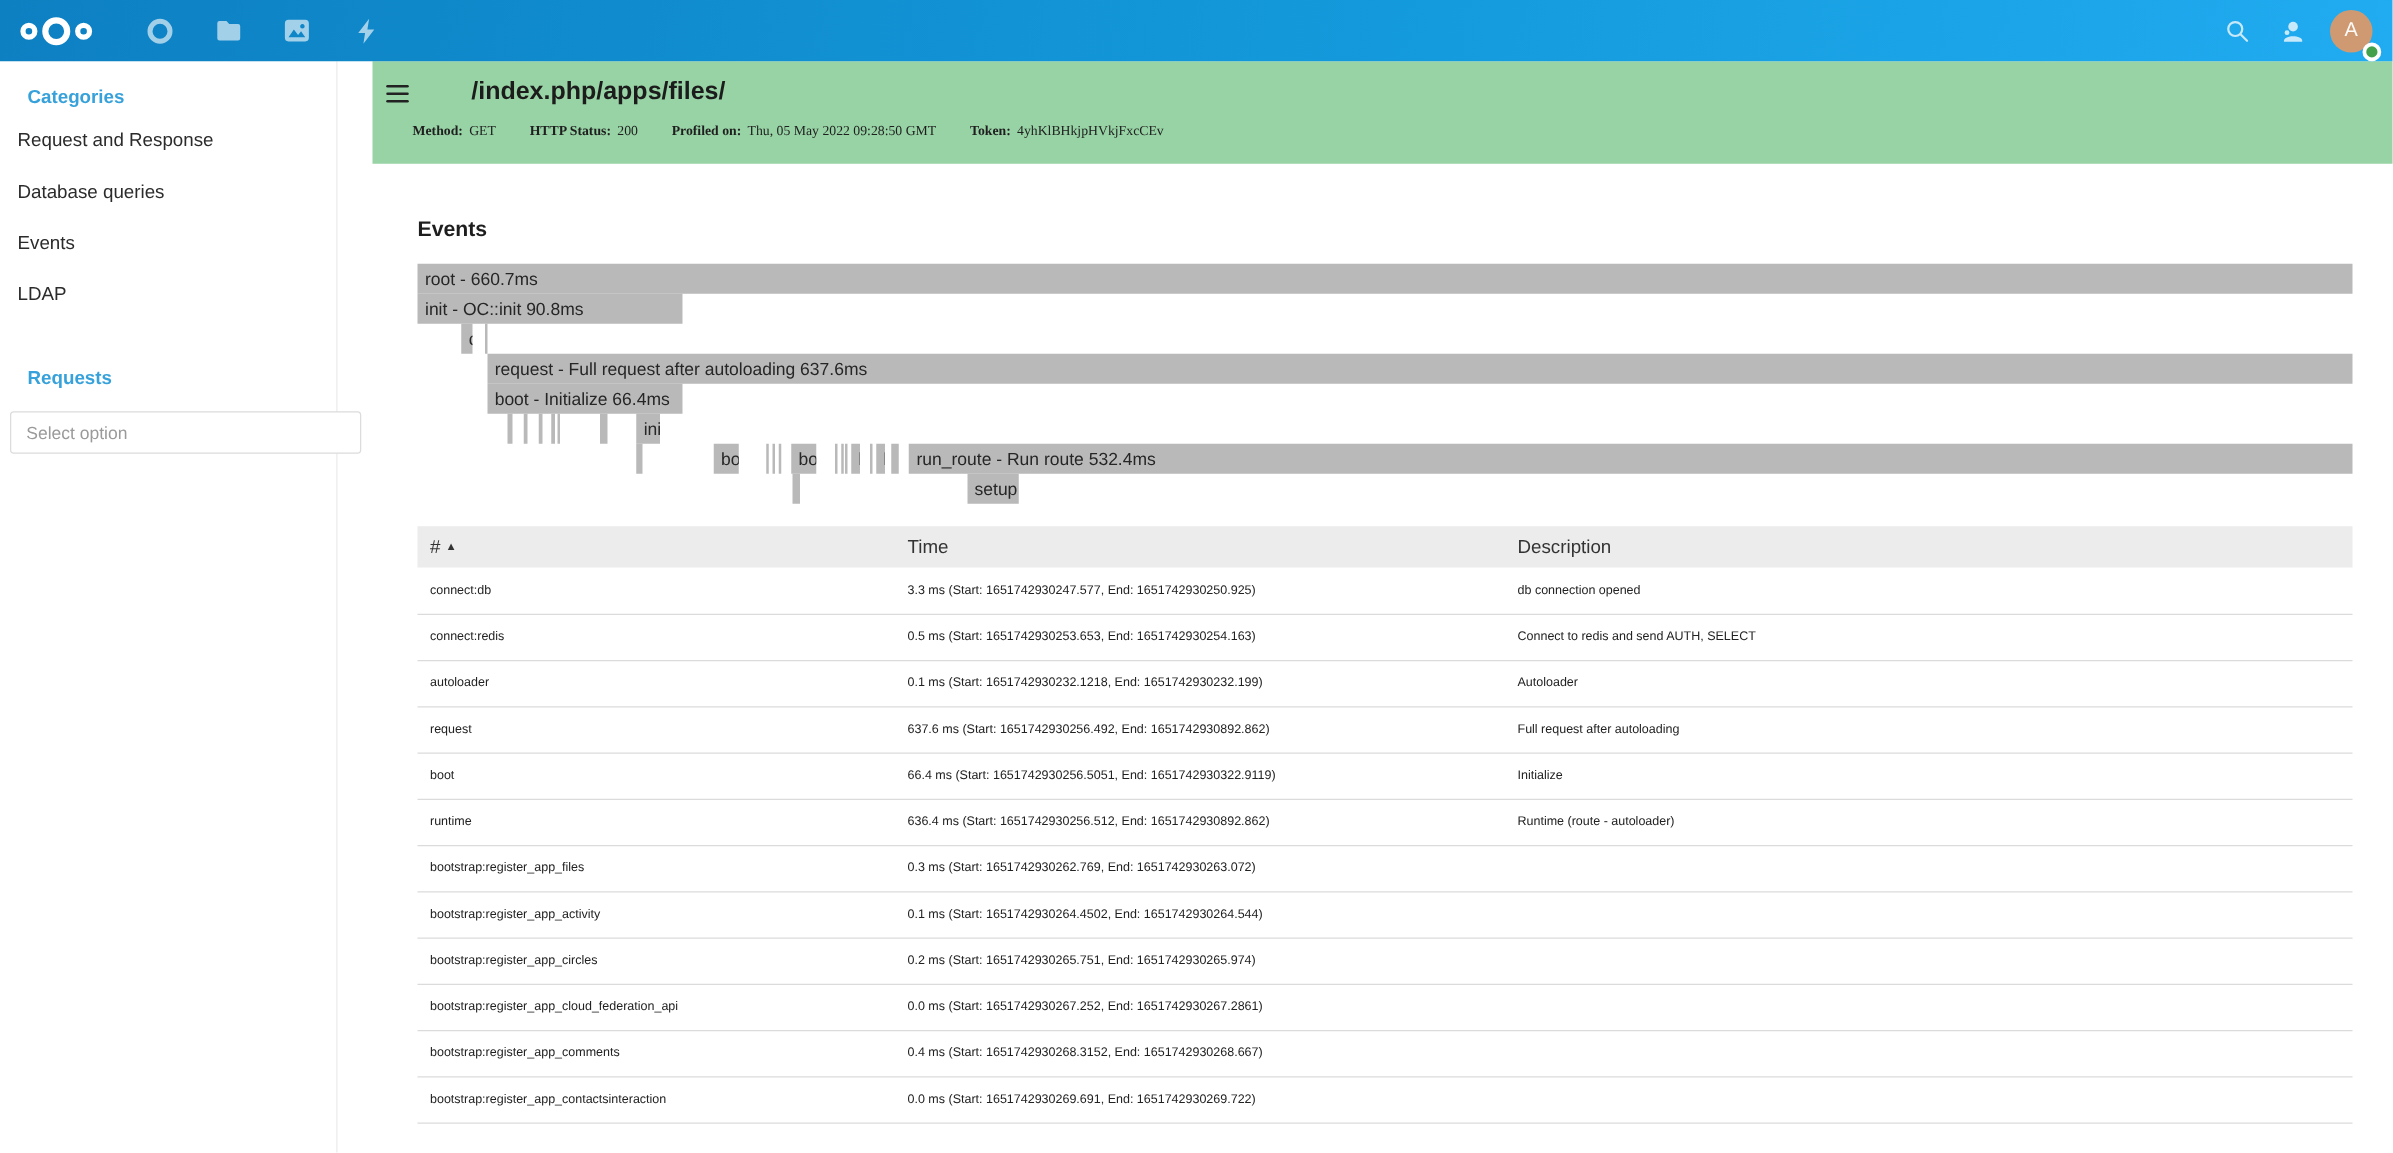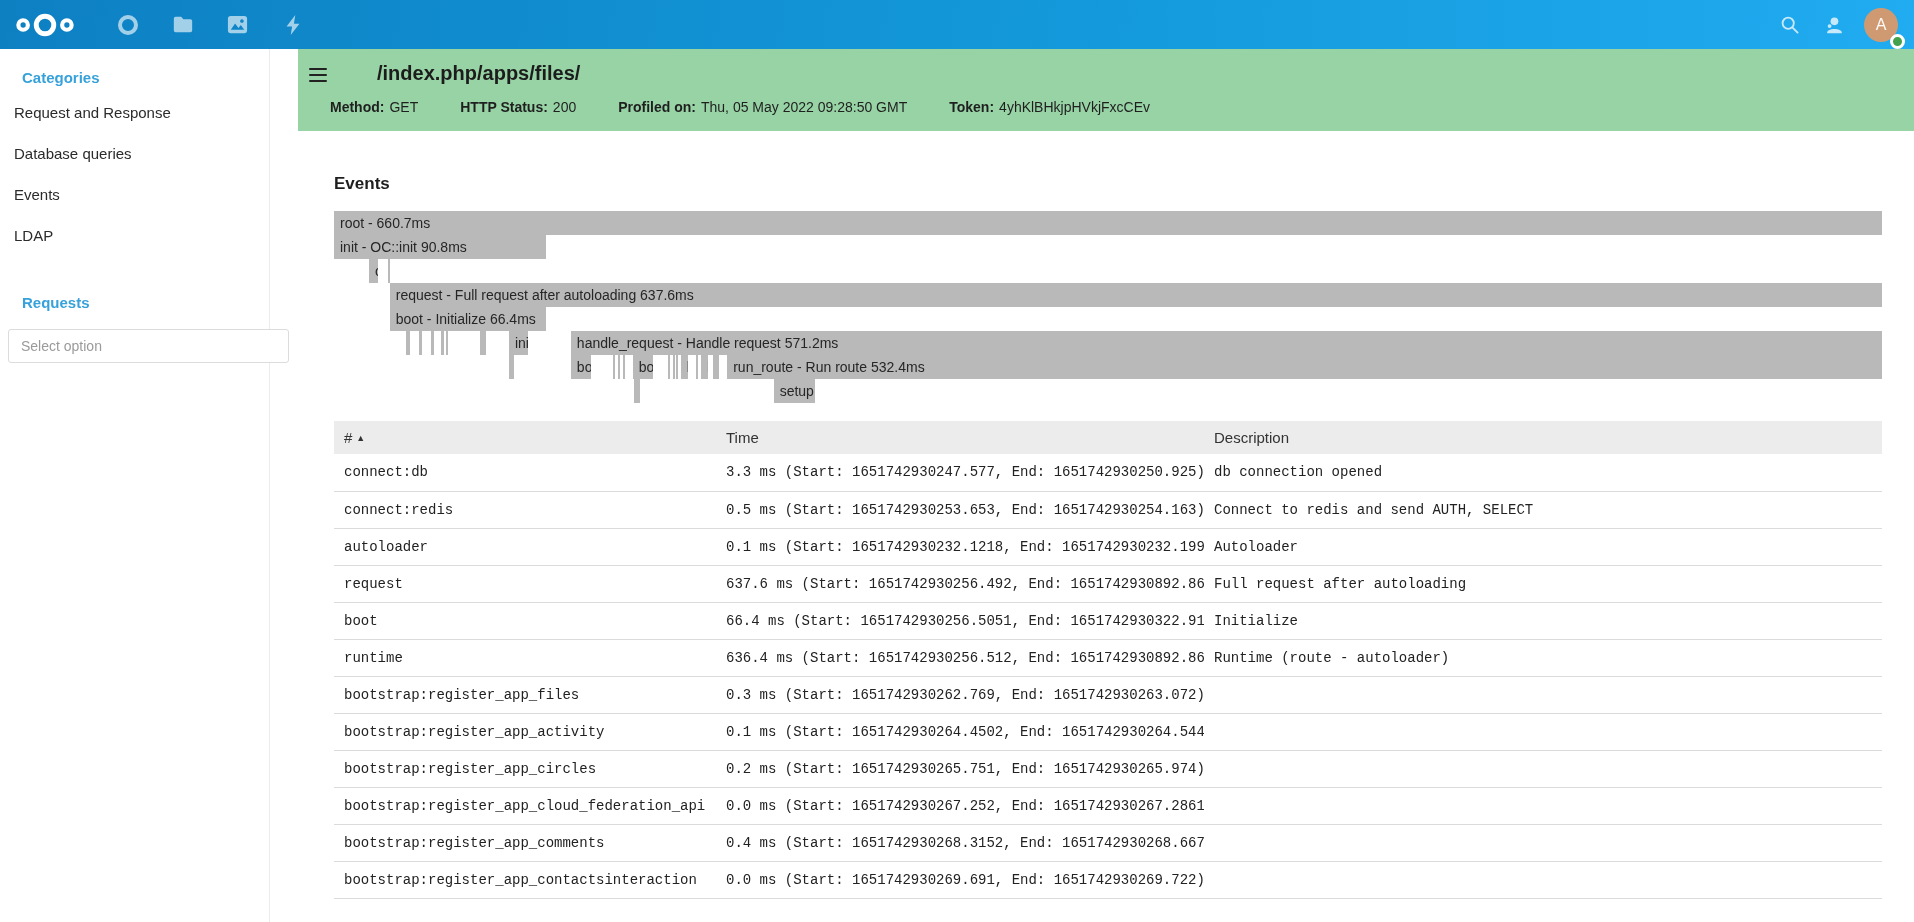--- a/index.html
+++ b/index.html
@@ -36,38 +36,38 @@
   .side-select::placeholder { color:#9a9a9a; }
 
   
   .main { position:absolute; top:49px; left:298px; right:0; bottom:0; background:#fff; }
   .req-header { height:82px; padding:0; }
   .title-row { display:flex; align-items:center; padding:13px 0 0 11px; }
   .burger { width:18px; height:14px; margin-top:2px; display:flex; flex-direction:column;
             justify-content:space-between; cursor:pointer; }
   .burger span { display:block; height:2px; background:#222; border-radius:1px; }
   .req-title { font-size:20px; font-weight:700; color:#1c1c1c; margin-left:50px; }
-  .meta-row { display:flex; gap:42px; padding-left:32px; margin-top:14px; font-size:14px; color:#1f1f1f; }
+  .meta-row { display:flex; gap:27px; padding-left:32px; margin-top:14px; font-size:11px; color:#1f1f1f;font-family:Liberation Serif, serif; }
   .meta-item b { font-weight:700; margin-right:5px; }
 
   .content { padding:0 32px 0 36px; }
   .events-h { font-size:17px; font-weight:700; color:#1e1e1e; margin-top:43px; margin-bottom:17px; }
 
   
   .timeline { position:relative; width:100%; }
   .tl-row { position:relative; height:24px; }
   .tl-bar { position:absolute; top:0; bottom:0; background:#b9b9b9; overflow:hidden;
             white-space:nowrap; font-size:14px; line-height:24px; color:#262626; }
   .tl-bar.labeled { padding-left:6px; }
 
   
   table.events { width:100%; border-collapse:collapse; margin-top:18px; table-layout:fixed; }
   table.events th { background:#ececec; font-weight:400; text-align:left; font-size:15px;
                     color:#333; padding:8px 10px; height:33px; cursor:pointer; }
-  table.events td { font-family:Liberation Mono, monospace; font-size:14px;
+  table.events td { font-family:Liberation Sans, sans-serif; font-size:10px;
                     color:#222; padding:10px 10px; height:37px; border-bottom:1px solid #dbdbdb;
                     white-space:nowrap; overflow:hidden; }
   th.c1 { width:382px; } th.c2 { width:488px; } th.c3 { width:auto; }
   .sort-tri { font-size:9px; margin-left:4px; vertical-align:2px; color:#333; }
 </style>
 </head>
 <body>
 
 <header class="topbar">
   <div class="tb-left">
@@ -174,21 +174,20 @@
           <div class="tl-bar labeled" style="left: 3.6%; width: 10.1%; background: rgb(185, 185, 185);">boot - Initialize 66.4ms</div>
         </div>
         <div class="tl-row">
           <div class="tl-bar" style="left: 4.65%; width: 0.25%; background: rgb(185, 185, 185);"></div>
           <div class="tl-bar" style="left: 5.5%; width: 0.2%; background: rgb(185, 185, 185);"></div>
           <div class="tl-bar" style="left: 6.26%; width: 0.2%; background: rgb(185, 185, 185);"></div>
           <div class="tl-bar" style="left: 6.9%; width: 0.2%; background: rgb(185, 185, 185);"></div>
           <div class="tl-bar" style="left: 7.22%; width: 0.13%; background: rgb(185, 185, 185);"></div>
           <div class="tl-bar" style="left: 9.4%; width: 0.4%; background: rgb(185, 185, 185);"></div>
           <div class="tl-bar labeled" style="left: 11.3%; width: 1.25%; background: rgb(185, 185, 185);">ini</div>
-          <div class="tl-bar labeled" style="left: 15.3%; width: 84.7%; background: rgb(185, 185, 185);">handle_request - Handle request 571.2ms</div>
         </div>
         <div class="tl-row">
           <div class="tl-bar" style="left: 11.3%; width: 0.3%; background: rgb(185, 185, 185);"></div>
           <div class="tl-bar labeled" style="left: 15.3%; width: 1.3%; background: rgb(185, 185, 185);">bo</div>
           <div class="tl-bar" style="left: 18%; width: 0.13%; background: rgb(185, 185, 185);"></div>
           <div class="tl-bar" style="left: 18.33%; width: 0.13%; background: rgb(185, 185, 185);"></div>
           <div class="tl-bar" style="left: 18.66%; width: 0.13%; background: rgb(185, 185, 185);"></div>
           <div class="tl-bar labeled" style="left: 19.3%; width: 1.3%; background: rgb(185, 185, 185);">bo</div>
           <div class="tl-bar" style="left: 21.6%; width: 0.13%; background: rgb(185, 185, 185);"></div>
           <div class="tl-bar" style="left: 21.87%; width: 0.13%; background: rgb(185, 185, 185);"></div>

